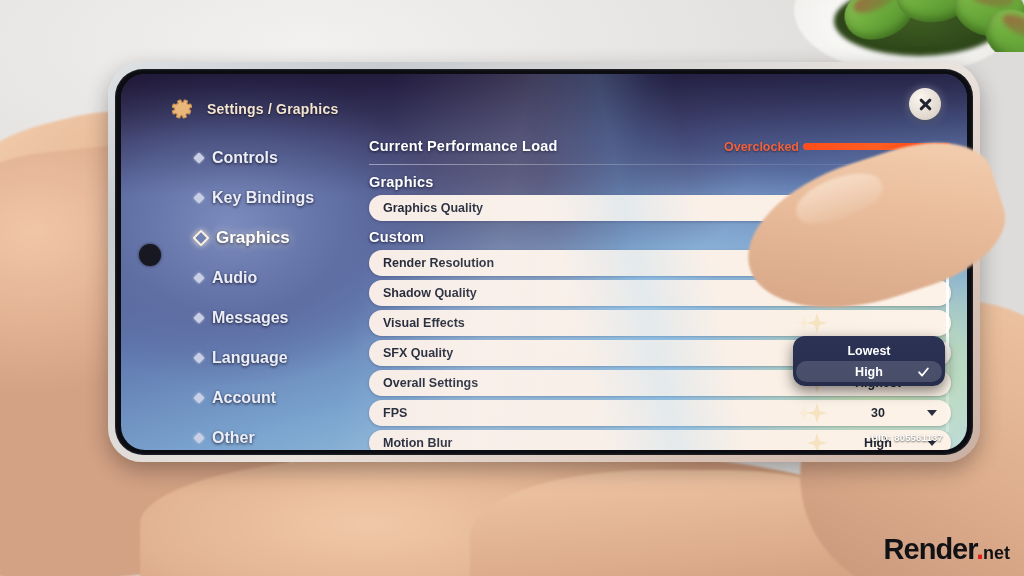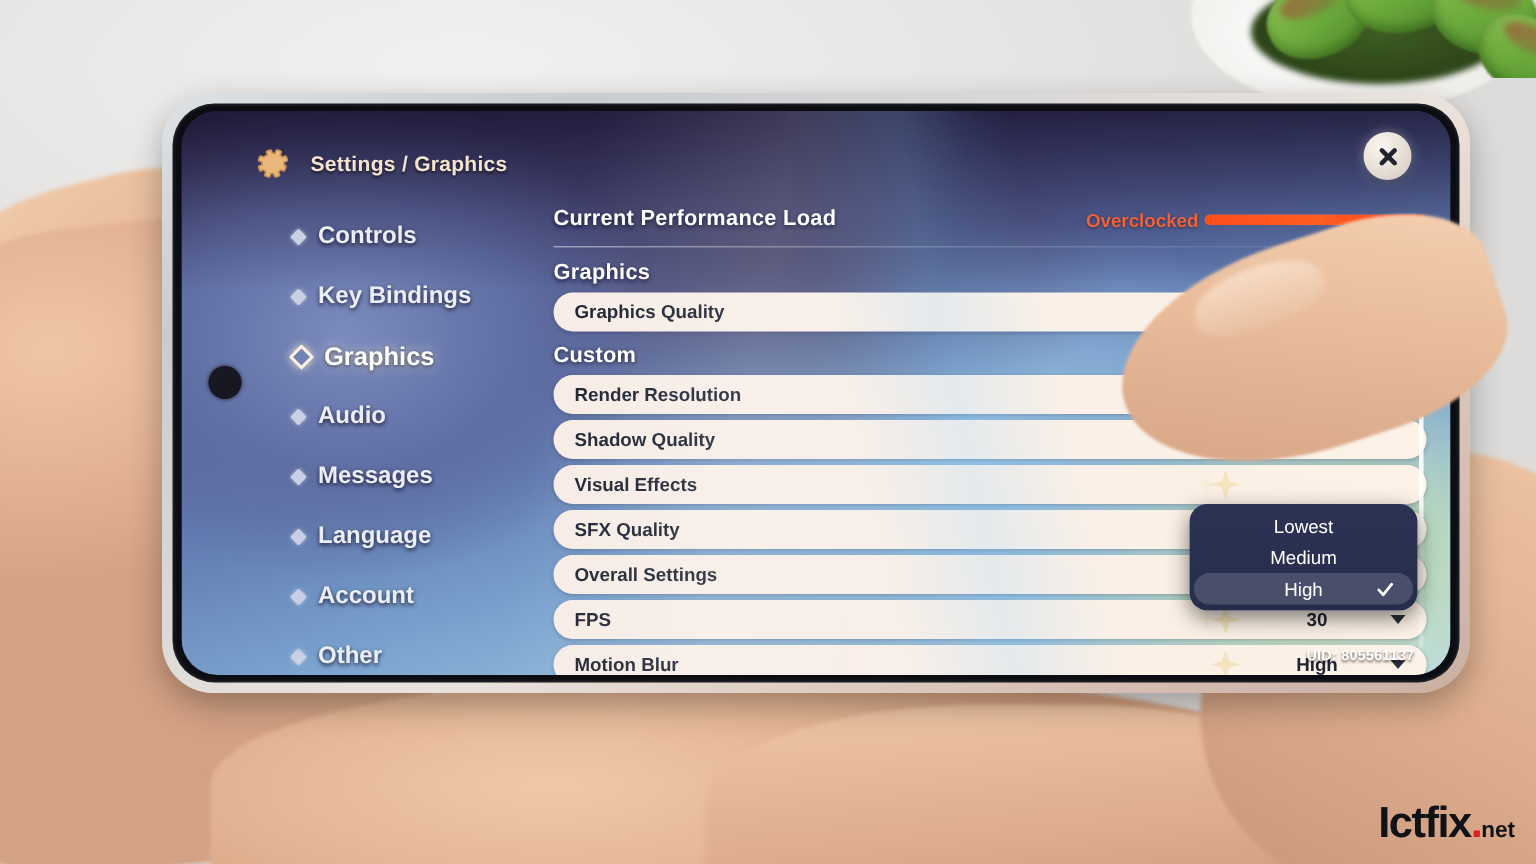--- a/index.html
+++ b/index.html
@@ -273,21 +273,21 @@
     border-radius:12px;
     background:linear-gradient(180deg,#2b3254 0%,#262d4c 100%);
     box-shadow:0 5px 14px rgba(0,0,0,.5);
     padding:4px 0;
     overflow:hidden;
     z-index:8;
   }
   .dd-item {
     position:relative;
     height:21px; display:flex; align-items:center; justify-content:center;
-    font-size:12.5px; font-weight:normal; color:#ffffff;
+    font-size:12.5px; font-weight:bold; color:#ffffff;
     cursor:pointer;
   }
   .dd-item.selected { background:rgba(255,255,255,.16); border-radius:11px; margin:0 3px; }
   .dd-check {
     position:absolute; right:12px; top:50%; transform:translateY(-50%);
     width:13px; height:13px;
   }
 
   #uid {
     position:absolute; right:8px; bottom:1px;
@@ -297,21 +297,21 @@
   }
 
   
   #watermark {
     position:absolute; right:14px; bottom:12px;
     font-size:29px; font-weight:bold; color:#111216;
     letter-spacing:-1px; line-height:1;
     font-family:"Liberation Sans", sans-serif;
   }
   #watermark .dot { color:#e02020; }
-  #watermark .net { font-size:15px; letter-spacing:0; }
+  #watermark .net { font-size:18px; letter-spacing:0; }
 </style>
 </head>
 <body>
 
 <div id="photo">
 
   <div id="pot"></div>
   <div id="soil"></div>
   <div id="plant">
     <div class="leaf" style="left:10px; top:26px; width:70px; height:52px; transform:rotate(-22deg);"></div>
@@ -479,23 +479,20 @@
           </div>
 
           <div id="scroll-track">
             <div id="scroll-thumb"></div>
           </div>
 
           <div id="dropdown">
             <div class="dd-item">
               <span>Lowest</span>
             </div>
-            <div class="dd-item">
-              <span>Medium</span>
-            </div>
             <div class="dd-item selected">
               <span>High</span>
               <svg class="dd-check" viewBox="0 0 24 24" fill="none" stroke="#ffffff" stroke-width="3.4" stroke-linecap="round" stroke-linejoin="round">
                 <polyline points="4,12.5 9.5,18.5 20,5.5"></polyline>
               </svg>
             </div>
           </div>
 
           <div id="uid">UID: 805561137</div>
         </div>
@@ -503,14 +500,14 @@
 
       <div id="glare"></div>
     </div>
   </div>
 </div>
 
 <div class="skin" id="thumb-right"></div>
 <div class="skin" id="thumb-nail"></div>
 
 <div id="watermark">
-  <span>Ictfix</span><span class="dot">.</span><span class="net">net</span>
+  <span>Render</span><span class="dot">.</span><span class="net">net</span>
 </div>
 
 </body></html>

